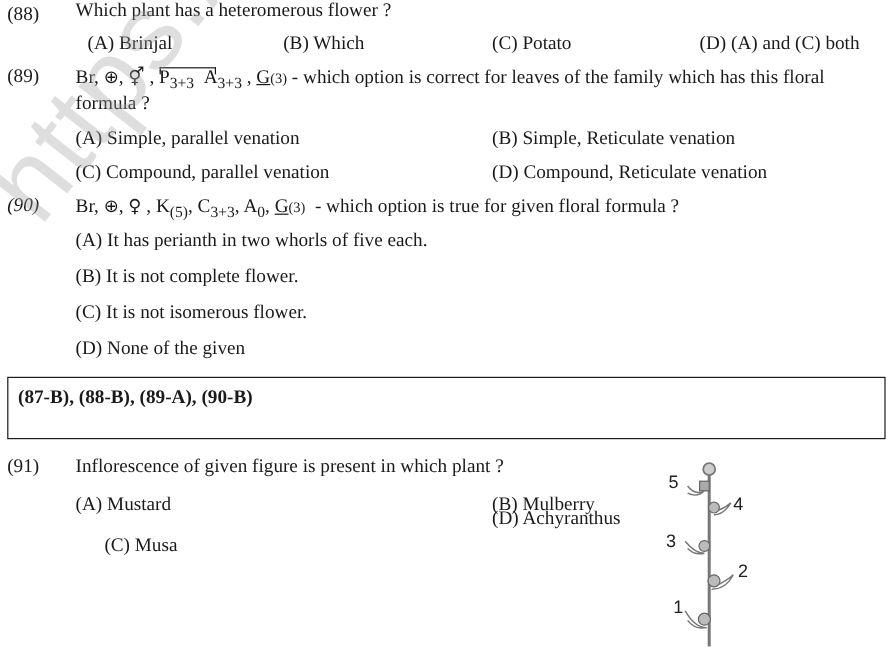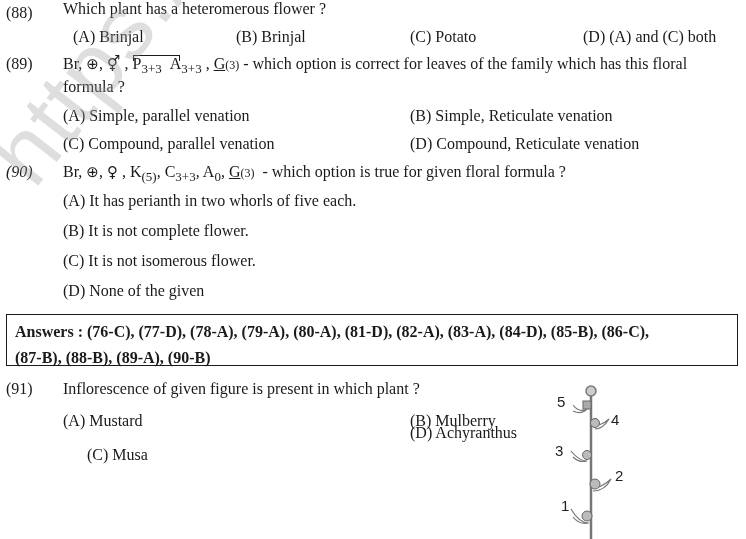--- a/index.html
+++ b/index.html
@@ -38,21 +38,21 @@
   .figure { position: absolute; left: 545px; top: 383px; width: 90px; height: 156px; }
 </style>
 </head>
 <body>
 
 <div class="watermark">https://www.stud</div>
 
 <div class="abs qnum" style="left:6px;top:4px;">(88)</div>
 <div class="abs qtext" style="left:63px;top:0px;">Which plant has a heteromerous flower ?</div>
 <div class="abs opt" style="left:73px;top:28px;">(A) Brinjal</div>
-<div class="abs opt" style="left:236px;top:28px;">(B) Brinjal</div>
+<div class="abs opt" style="left:236px;top:28px;">(B) Which</div>
 <div class="abs opt" style="left:410px;top:28px;">(C) Potato</div>
 <div class="abs opt" style="left:583px;top:28px;">(D) (A) and (C) both</div>
 
 <div class="abs qnum" style="left:6px;top:55px;">(89)</div>
 <div class="abs qtext" style="left:63px;top:55px;">
   <span>Br,</span>
   <span class="sym">⊕</span><span>,</span>
   <span class="sym">⚥</span>
   <span>,</span>
   <span class="overline-group"><span class="ol-left"></span><span>P</span><sub>3+3</sub>&nbsp;&nbsp;<span>A</span></span><sub>3+3</sub>
@@ -77,21 +77,20 @@
   <span>A</span><sub>0</sub><span>,</span>
   <span class="ul">G</span><span style="font-size:12px">(3)</span>
   &nbsp;<span>- which option is true for given floral formula ?</span>
 </div>
 <div class="abs opt" style="left:63px;top:192px;">(A) It has perianth in two whorls of five each.</div>
 <div class="abs opt" style="left:63px;top:222px;">(B) It is not complete flower.</div>
 <div class="abs opt" style="left:63px;top:252px;">(C) It is not isomerous flower.</div>
 <div class="abs opt" style="left:63px;top:282px;">(D) None of the given</div>
 
 <div class="answers-box">
-  <div>Answers : (76-C), (77-D), (78-A), (79-A), (80-A), (81-D), (82-A), (83-A), (84-D), (85-B), (86-C),</div>
   <div>(87-B), (88-B), (89-A), (90-B)</div>
 </div>
 
 <div class="abs qnum" style="left:6px;top:380px;font-family:Liberation Serif, serif;">(91)</div>
 <div class="abs qtext" style="left:63px;top:380px;">Inflorescence of given figure is present in which plant ?</div>
 <div class="abs opt" style="left:63px;top:412px;">(A) Mustard</div>
 <div class="abs opt" style="left:410px;top:412px;">(B) Mulberry</div>
 <div class="abs opt" style="left:63px;top:446px;margin-left:24px;">(C) Musa</div>
 <div class="abs opt" style="left:410px;top:424px;">(D) Achyranthus</div>
 

